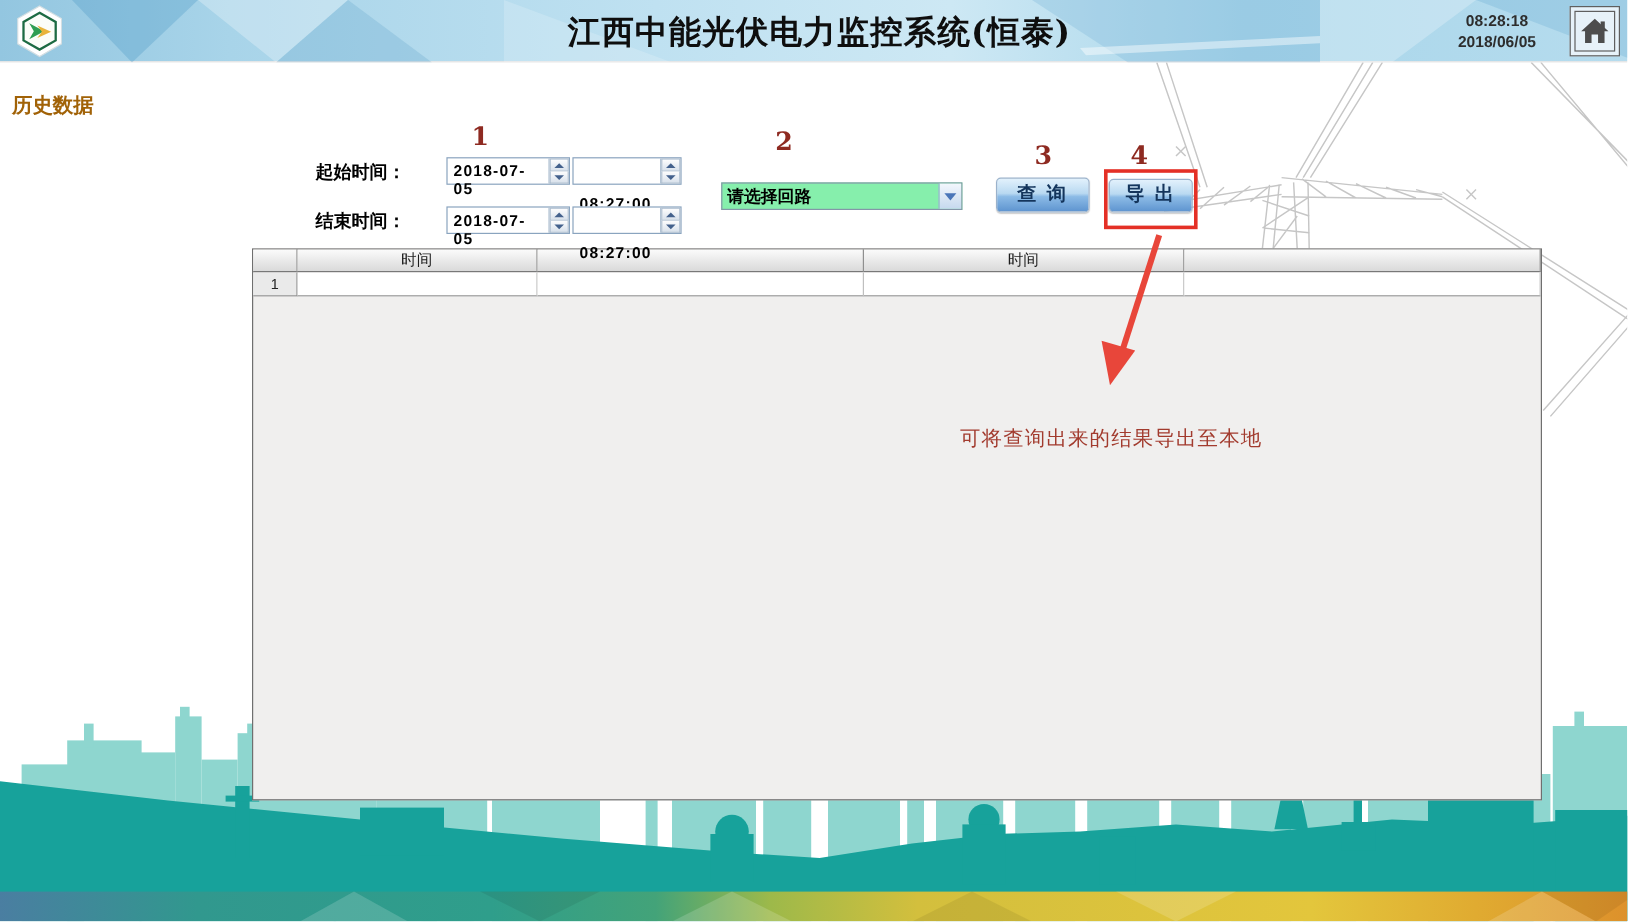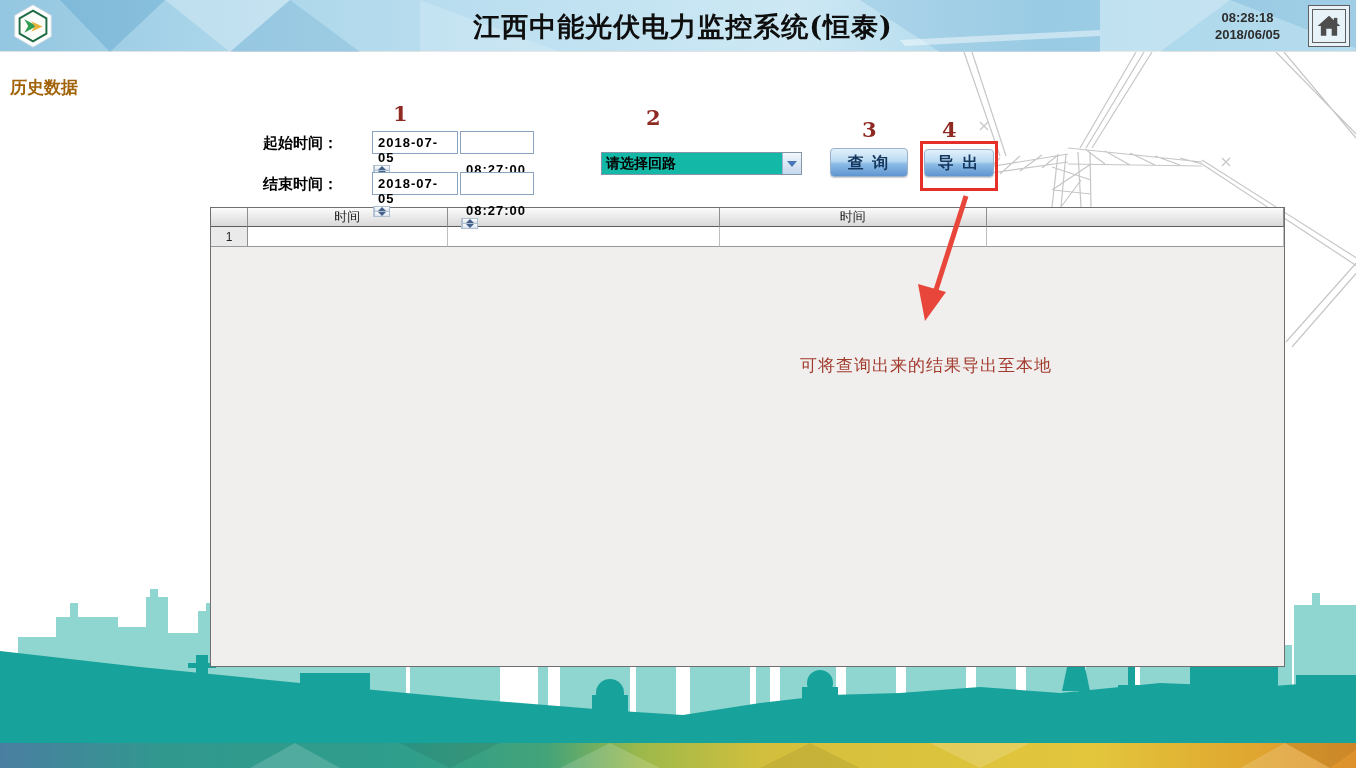--- a/index.html
+++ b/index.html
@@ -29,34 +29,34 @@
   
   .wm { position:absolute; left:940px; top:52px; width:426px; height:320px; z-index:1; pointer-events:none; }
 
   
   .form-lbl { position:absolute; font-size:15px; font-weight:bold; color:#000; z-index:6; }
   .lbl-start { left:263px; top:134px; }
   .lbl-end   { left:263px; top:175px; }
   .dtgroup { position:absolute; display:flex; z-index:6; }
   .dt1 { left:372px; top:131px; }
   .dt2 { left:372px; top:172px; }
-  .field { display:flex; align-items:stretch; border:1px solid #8aa4bf; background:#fff; height:23px;flex-direction:column; }
+  .field { display:flex; align-items:stretch; border:1px solid #8aa4bf; background:#fff; height:23px; }
   .field + .field { margin-left:2px; }
   .f-txt { font-size:13px; font-weight:bold; color:#000; padding:3px 3px 0 5px; letter-spacing:1px; }
   .f-date .f-txt { width:84px; }
   .f-time .f-txt { width:72px;margin-top:27px; }
   .spin { width:17px; display:flex; flex-direction:column; border-left:1px solid #b4c4d4; }
   .spin-btn { flex:1; background:linear-gradient(#fdfdfd,#d9e2ec); border:1px solid #aebfd0;
               display:flex; align-items:center; justify-content:center; cursor:pointer; }
   .spin-btn + .spin-btn { border-top:none; }
   .tri-up   { width:0; height:0; border-left:4px solid transparent; border-right:4px solid transparent; border-bottom:4px solid #44618c; }
   .tri-down { width:0; height:0; border-left:4px solid transparent; border-right:4px solid transparent; border-top:4px solid #44618c; }
 
   .select { position:absolute; left:601px; top:152px; width:201px; height:23px; z-index:6;
-            display:flex; border:1px solid #8496a8; background:#14b8a6; cursor:pointer; }
+            display:flex; border:1px solid #8496a8; background:#86efac; cursor:pointer; }
   .sel-txt { flex:1; font-size:14px; font-weight:bold; color:#000; padding:2px 0 0 4px; }
   .sel-btn { width:19px; background:linear-gradient(#f2f7fc,#c6d9ee); border-left:1px solid #9cb4d2;
              display:flex; align-items:center; justify-content:center; }
   .chev { width:0; height:0; border-left:5px solid transparent; border-right:5px solid transparent; border-top:6px solid #4a76b8; }
 
   .btn { position:absolute; z-index:6; border:1px solid #9ab2cc; border-radius:4px; cursor:pointer;
          background:linear-gradient(#e2f1fc 0%,#b9d9f1 45%,#8cbbe6 55%,#5f95d0 100%);
          font-size:16px; font-weight:bold; color:#14355c; text-align:center;
          box-shadow:0 1px 1px rgba(0,0,0,.2); letter-spacing:2px; }
   .btn-query  { left:830px; top:148px; width:78px; height:29px; line-height:27px; }

